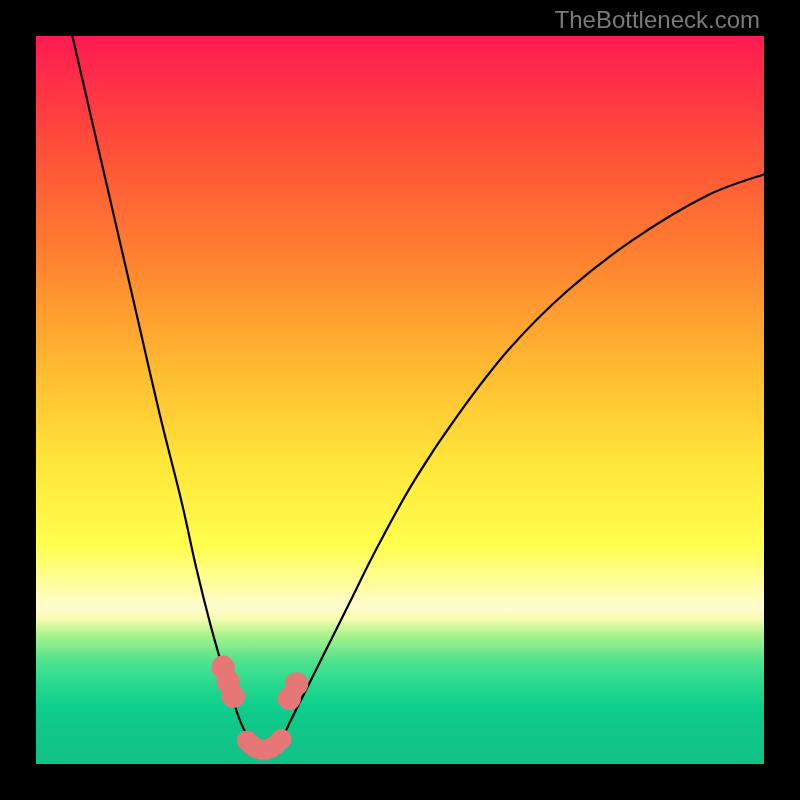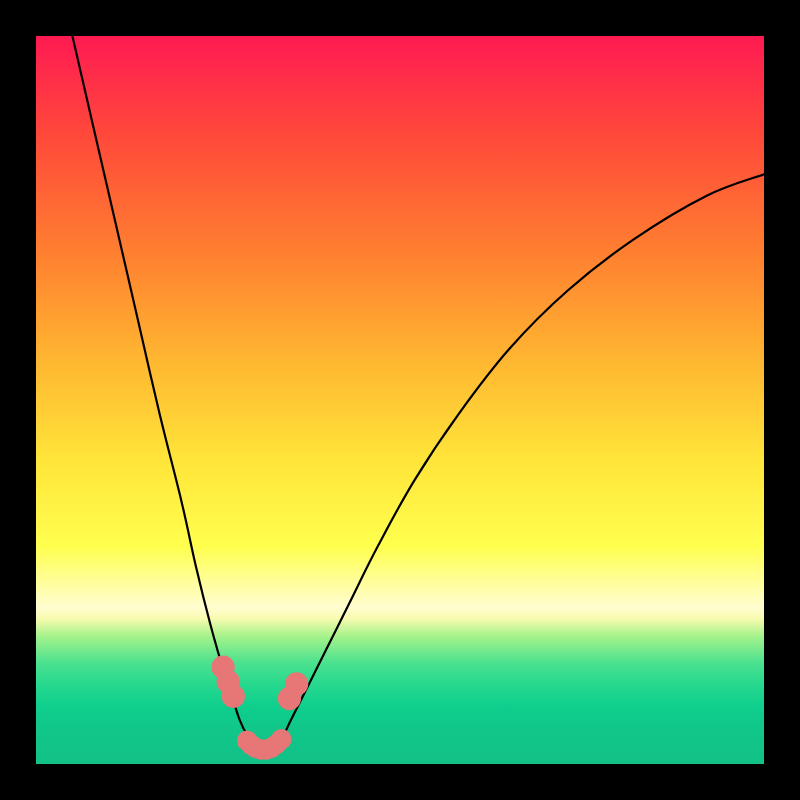--- a/index.html
+++ b/index.html
@@ -56,20 +56,21 @@
     top: 0;
     width: 100%;
     height: 100%;
   }
 </style>
 </head>
 <body>
 
 <div class="frame">
 
+  <div class="watermark">TheBottleneck.com</div>
 
   <div class="plot-area">
     <svg class="curve-svg" viewBox="0 0 728 728" preserveAspectRatio="none">
       <g>
         <path id="curve-path" fill="none" stroke="#000000" stroke-width="2.2" stroke-linecap="round" stroke-linejoin="round" d="M 36.40 0.00 C 40.33 17.04, 50.38 60.57, 58.24 94.64 C 66.10 128.71, 72.22 155.21, 80.08 189.28 C 87.94 223.35, 94.06 249.85, 101.92 283.92 C 109.78 317.99, 115.90 345.80, 123.76 378.56 C 131.62 411.32, 139.05 438.40, 145.60 465.92 C 152.15 493.44, 154.92 509.16, 160.16 531.44 C 165.40 553.72, 169.48 570.02, 174.72 589.68 C 179.96 609.34, 185.35 627.54, 189.28 640.64 C 193.21 653.74, 193.94 654.62, 196.56 662.48 C 199.18 670.34, 201.22 677.77, 203.84 684.32 C 206.46 690.87, 208.50 694.95, 211.12 698.88 C 213.74 702.81, 215.78 703.54, 218.40 706.16 C 221.02 708.78, 223.06 712.13, 225.68 713.44 C 228.30 714.75, 230.34 714.75, 232.96 713.44 C 235.58 712.13, 237.62 708.78, 240.24 706.16 C 242.86 703.54, 244.90 702.81, 247.52 698.88 C 250.14 694.95, 250.87 692.18, 254.80 684.32 C 258.73 676.46, 262.81 668.30, 269.36 655.20 C 275.91 642.10, 283.34 627.24, 291.20 611.52 C 299.06 595.80, 303.87 586.19, 313.04 567.84 C 322.21 549.49, 330.37 531.88, 342.16 509.60 C 353.95 487.32, 364.15 467.67, 378.56 444.08 C 392.97 420.49, 405.20 402.15, 422.24 378.56 C 439.28 354.97, 453.54 335.32, 473.20 313.04 C 492.86 290.76, 509.16 274.46, 531.44 254.80 C 553.72 235.14, 572.06 220.88, 596.96 203.84 C 621.86 186.80, 646.17 171.95, 669.76 160.16 C 693.35 148.37, 717.52 142.25, 728.00 138.32"></path>
       </g>
       <g id="marker-group">
           <circle cx="187.10" cy="631.18" r="11.65" fill="#e77676"></circle>
           <circle cx="192.19" cy="645.74" r="11.65" fill="#e77676"></circle>
           <circle cx="197.29" cy="660.30" r="11.65" fill="#e77676"></circle>

